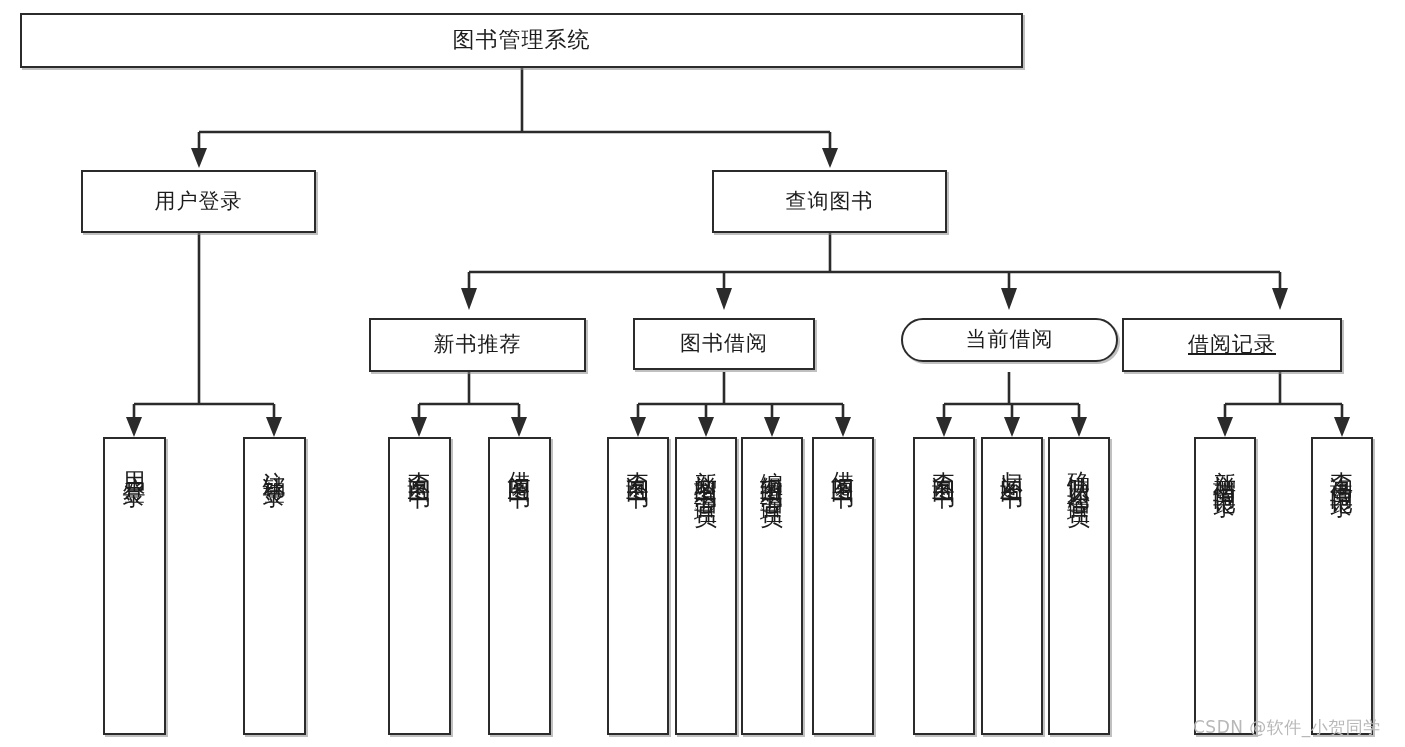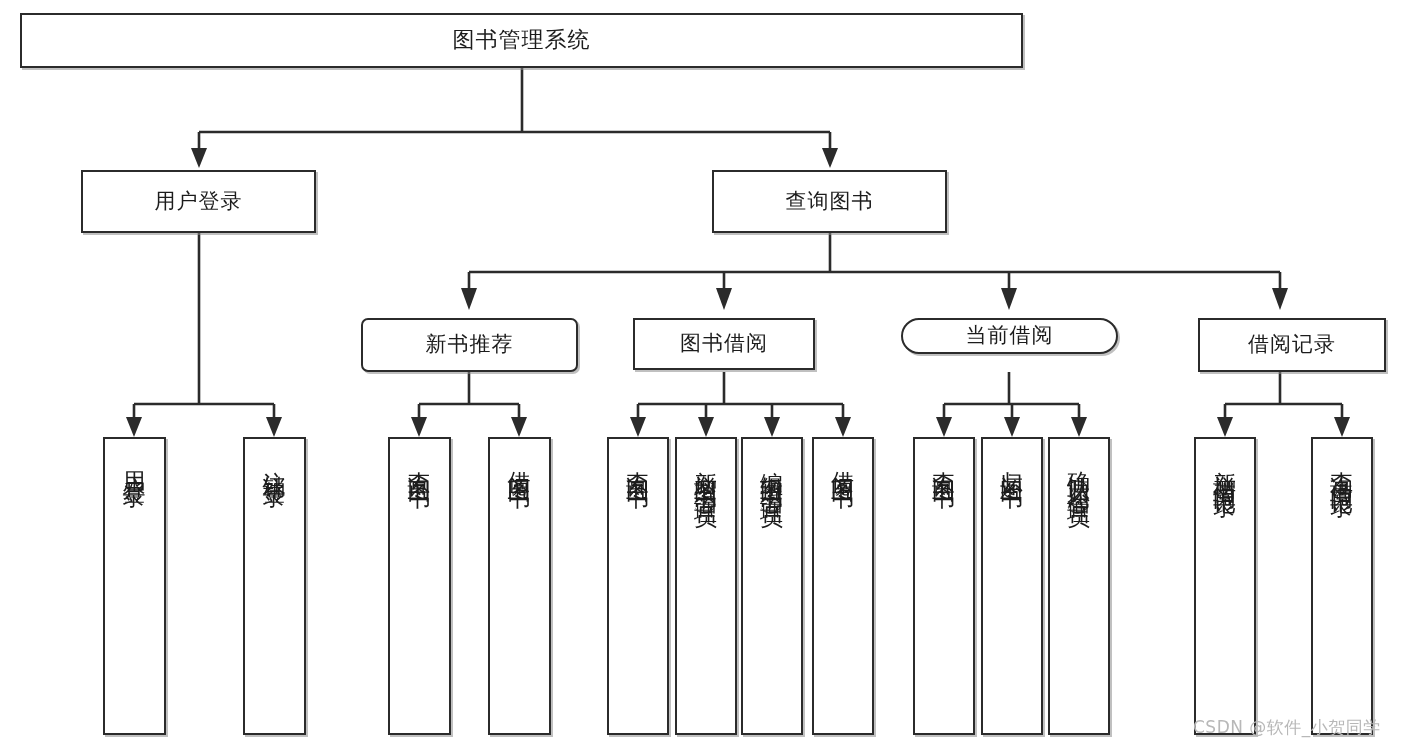--- a/index.html
+++ b/index.html
@@ -133,30 +133,30 @@
     <span class="label">图书管理系统</span>
   </div>
 
   <div class="node horizontal" style="left:81px;top:170px;width:235px;height:63px;">
     <span class="label">用户登录</span>
   </div>
   <div class="node horizontal" style="left:712px;top:170px;width:235px;height:63px;">
     <span class="label">查询图书</span>
   </div>
 
-  <div class="node horizontal" style="left:361px;top:318px;width:217px;height:54px;border-radius:7px;">
+  <div class="node horizontal" style="left:369px;top:318px;width:217px;height:54px;">
     <span class="label">新书推荐</span>
   </div>
   <div class="node horizontal" style="left:633px;top:318px;width:182px;height:52px;">
     <span class="label">图书借阅</span>
   </div>
-  <div class="node horizontal" style="left:901px;top:318px;width:217px;height:36px;border-radius:25px;">
+  <div class="node horizontal" style="left:901px;top:318px;width:217px;height:44px;border-radius:25px;">
     <span class="label">当前借阅</span>
   </div>
-  <div class="node horizontal" style="left:1198px;top:318px;width:188px;height:54px;">
+  <div class="node horizontal" style="left:1122px;top:318px;width:220px;height:54px;text-decoration:underline;">
     <span class="label">借阅记录</span>
   </div>
 
   <div class="node vertical" style="left:103px;top:437px;width:63px;height:298px;">
     <span class="label">用户登录</span>
   </div>
   <div class="node vertical" style="left:243px;top:437px;width:63px;height:298px;">
     <span class="label">注销登录</span>
   </div>
 

